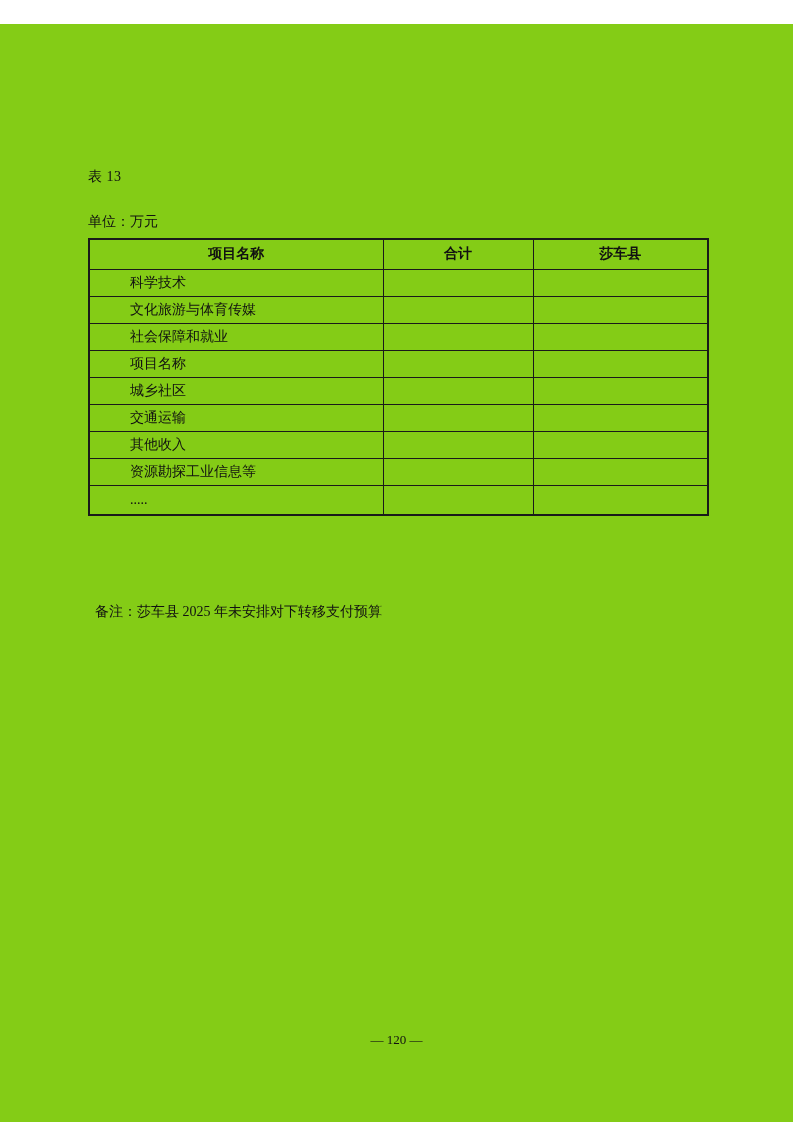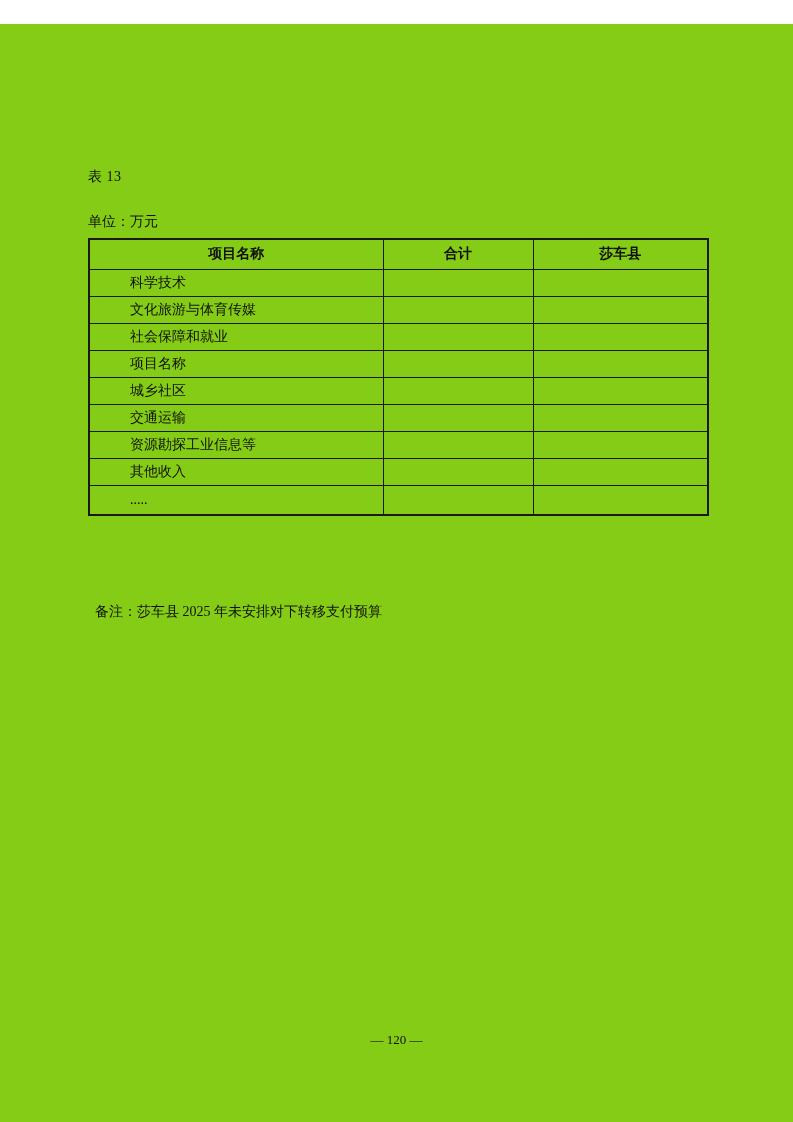--- a/index.html
+++ b/index.html
@@ -140,26 +140,26 @@
         <td class="cell-label">城乡社区</td>
         <td class="cell-value"></td>
         <td class="cell-value"></td>
       </tr>
       <tr class="data-row">
         <td class="cell-label">交通运输</td>
         <td class="cell-value"></td>
         <td class="cell-value"></td>
       </tr>
       <tr class="data-row">
-        <td class="cell-label">资源勘探工业信息等</td>
+        <td class="cell-label">其他收入</td>
         <td class="cell-value"></td>
         <td class="cell-value"></td>
       </tr>
       <tr class="data-row">
-        <td class="cell-label">其他收入</td>
+        <td class="cell-label">资源勘探工业信息等</td>
         <td class="cell-value"></td>
         <td class="cell-value"></td>
       </tr>
       <tr class="data-row dots-row">
         <td class="cell-label">.....</td>
         <td class="cell-value"></td>
         <td class="cell-value"></td>
       </tr>
     </tbody>
   </table>

